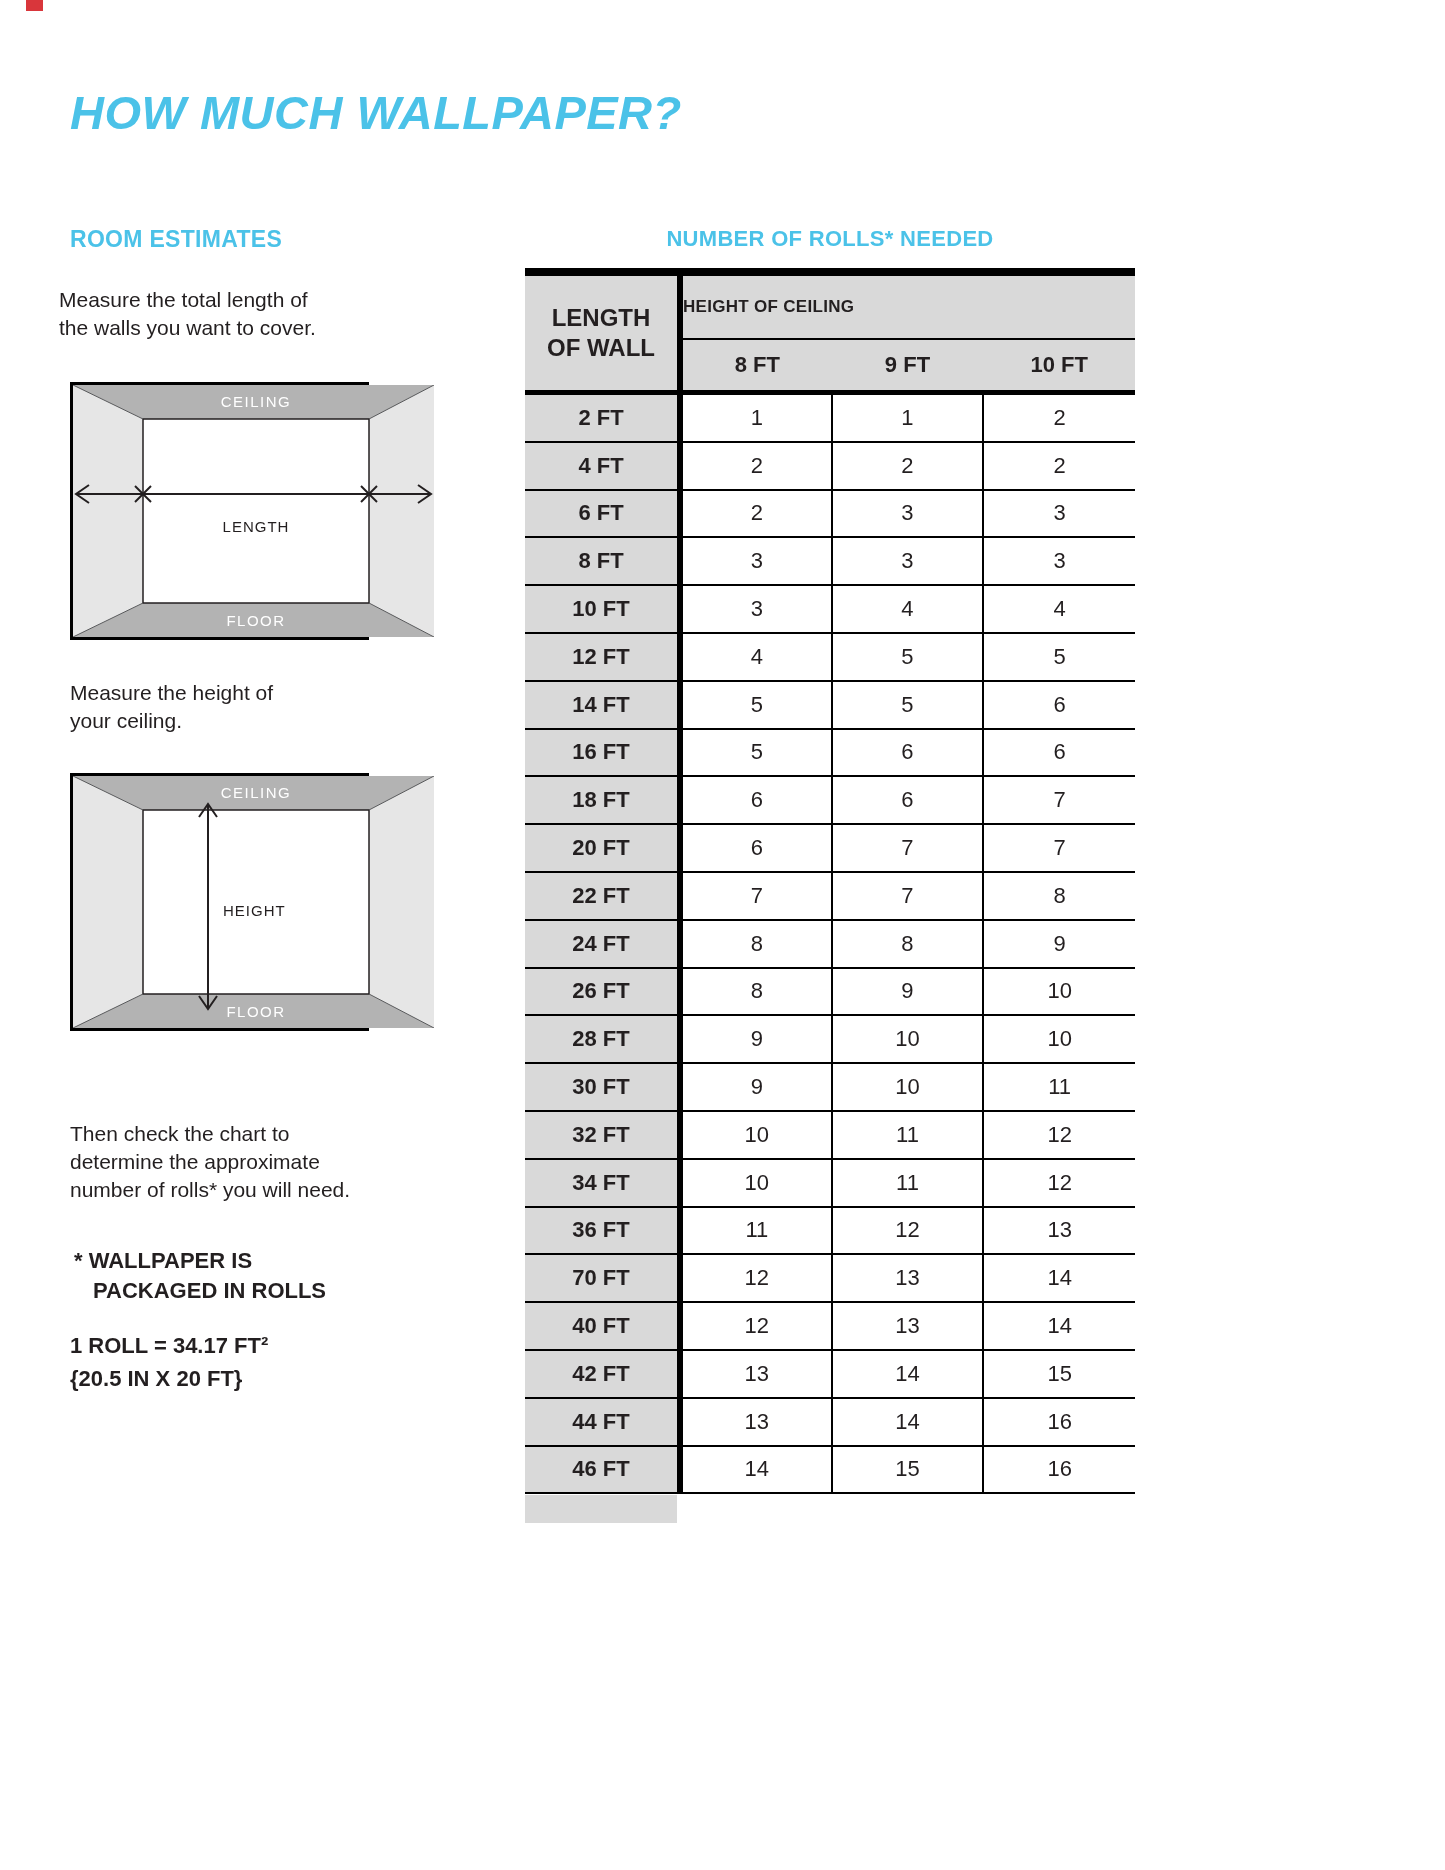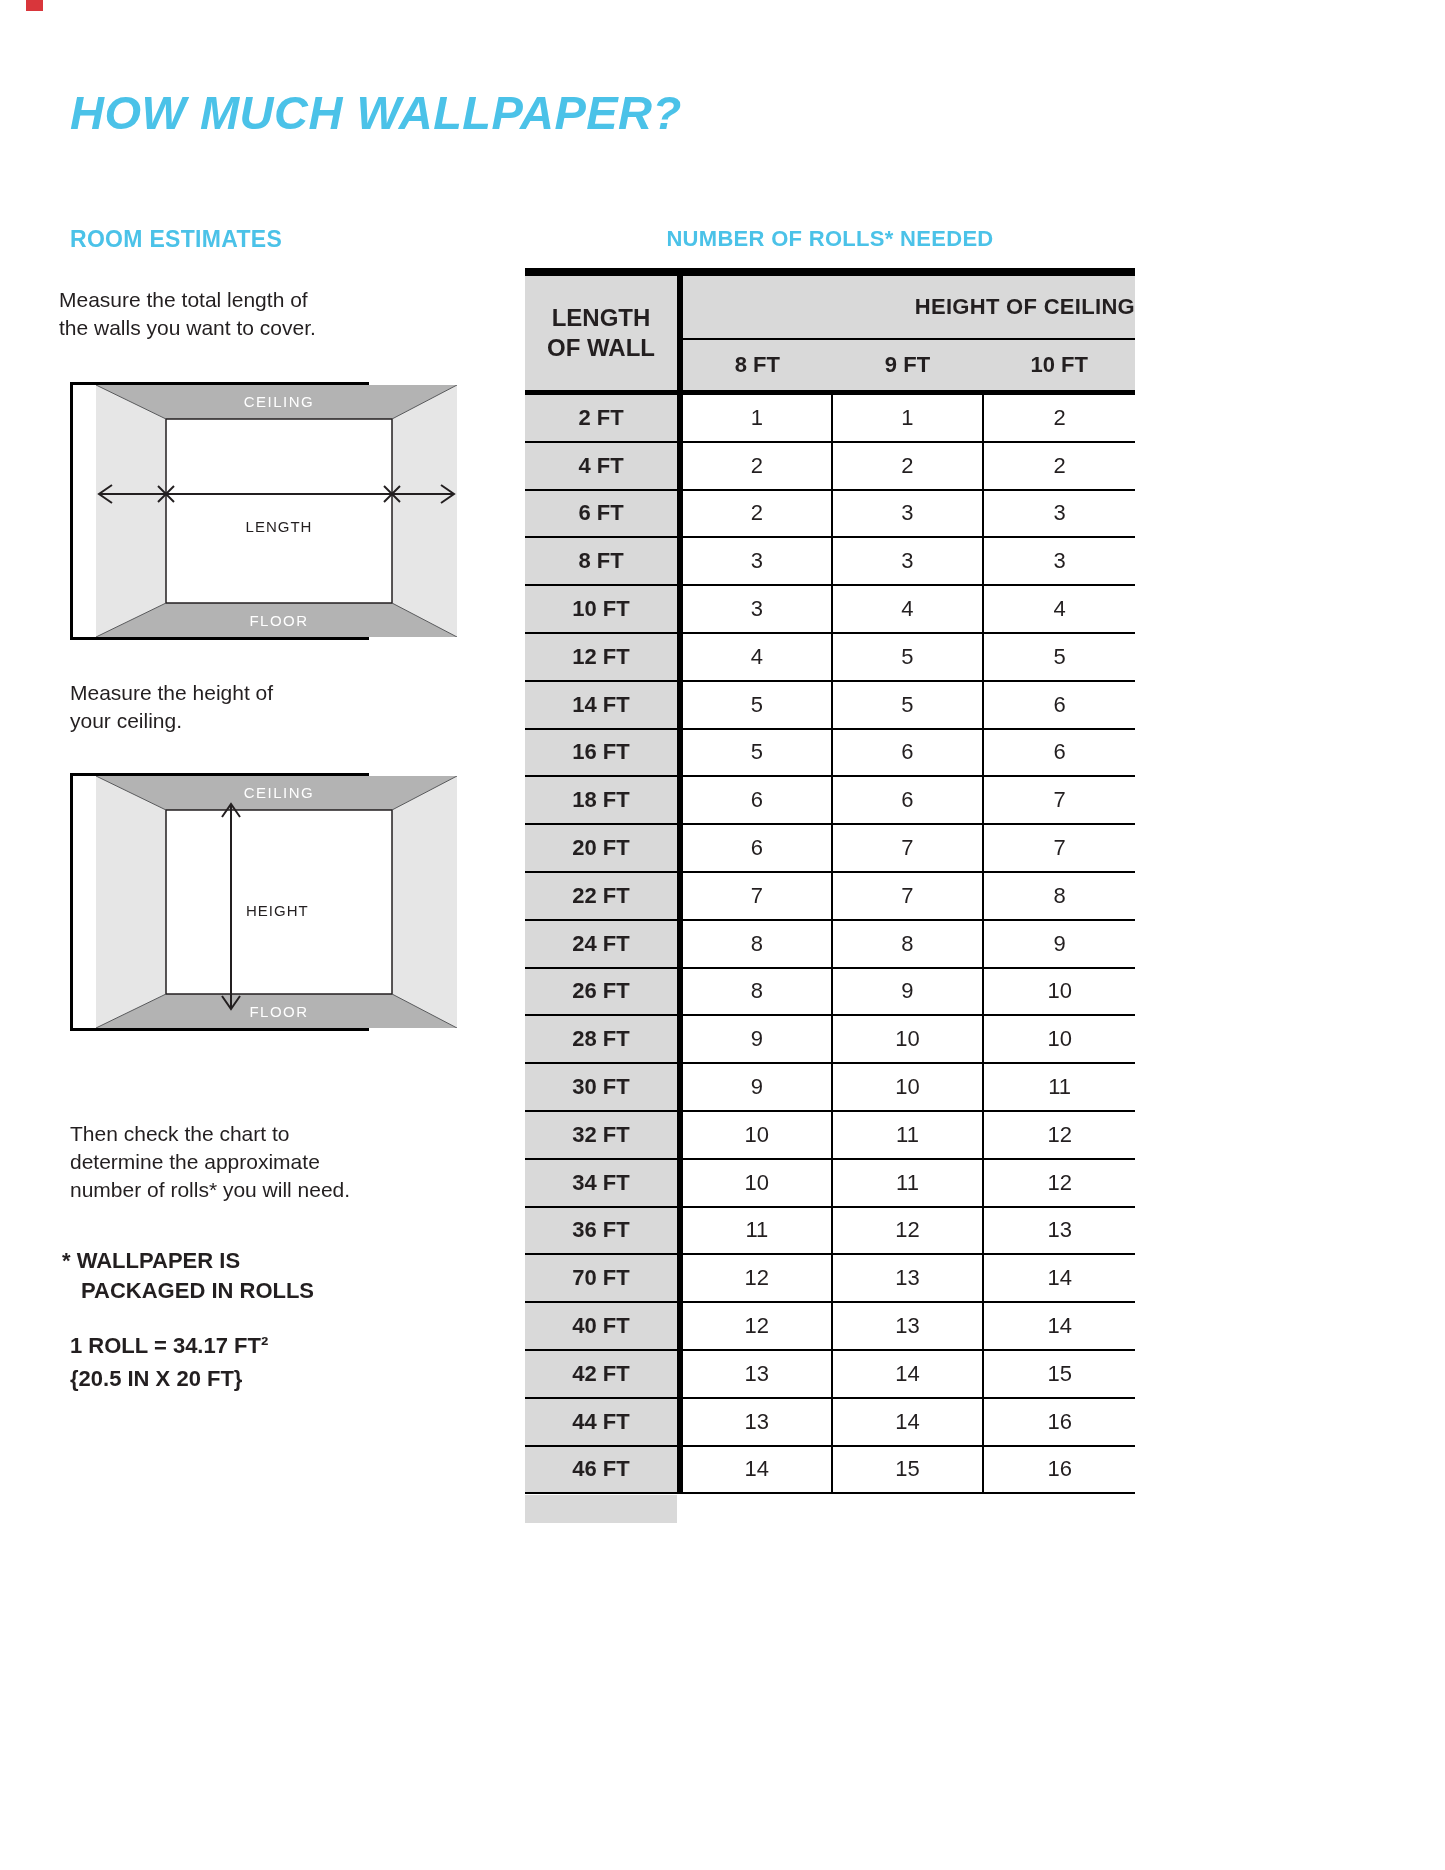--- a/index.html
+++ b/index.html
@@ -9,33 +9,33 @@
     font-family:"Liberation Sans",sans-serif;color:var(--ink);
   }
   .abs{position:absolute;}
   .corner-mark{left:26px;top:0;width:17px;height:11px;background:#d9363b;}
   .page-title{left:70px;top:54px;font-size:47px;font-weight:700;color:var(--accent);letter-spacing:.5px;white-space:nowrap;font-style:italic;}
   .section-heading{font-size:23px;font-weight:700;color:var(--accent);letter-spacing:.3px;white-space:nowrap;}
   .step-text{font-size:21px;line-height:28px;color:var(--ink);}
   .footnote{font-size:22px;font-weight:700;line-height:30px;}
   .footnote .indented{margin-left:19px;}
   .roll-info{font-size:22px;font-weight:700;line-height:33px;}
-  .room-diagram{width:299px;height:258px;border:3px solid #000;box-sizing:border-box;background:#fff;padding-left:23px;}
+  .room-diagram{width:299px;height:258px;border:3px solid #000;box-sizing:border-box;background:#fff;}
   .room-diagram svg{display:block;}
   svg text{font-family:"Liberation Sans",sans-serif;}
   .surface-label{fill:#ffffff;font-size:15px;letter-spacing:1.5px;text-anchor:middle;}
   .dim-label{fill:#231f20;font-size:15px;letter-spacing:1px;text-anchor:middle;}
   .dim-label-start{fill:#231f20;font-size:15px;letter-spacing:1px;text-anchor:start;}
   .table-heading{left:525px;top:226px;width:610px;text-align:center;font-size:22px;font-weight:700;color:var(--accent);letter-spacing:.3px;}
   table.rolls{border-collapse:collapse;width:610px;table-layout:fixed;border-top:8px solid #000;}
   table.rolls th,table.rolls td{padding:0;}
   .corner-cell{width:152px;background:var(--gray);border-right:6px solid #000;border-bottom:5px solid #000;
     font-size:24px;font-weight:700;line-height:30px;text-align:center;vertical-align:middle;}
-  .span-cell{background:var(--gray);border-bottom:2px solid #000;height:62px;font-size:22px;font-weight:700;
-    text-align:right;vertical-align:middle;letter-spacing:.3px;}
+  .span-cell{background:var(--gray);border-bottom:2px solid #000;height:62px;font-size:17px;font-weight:700;
+    text-align:left;vertical-align:middle;letter-spacing:.3px;}
   .col-header{background:var(--gray);border-bottom:5px solid #000;height:50px;font-size:22px;font-weight:700;
     text-align:center;vertical-align:middle;}
   .row-label{background:var(--gray);border-right:6px solid #000;border-bottom:2px solid #000;height:45.8px;
     font-size:22px;font-weight:700;text-align:center;vertical-align:middle;}
   td.roll-cell{border-bottom:2px solid #000;height:45.8px;text-align:center;vertical-align:middle;font-size:22px;background:#fff;}
   td.roll-cell + td.roll-cell{border-left:2px solid #000;}
   .gray-tail{left:525px;top:1495px;width:152px;height:28px;background:var(--gray);}
 </style>
 </head>
 <body>
@@ -107,21 +107,21 @@
     <text class="surface-label" x="183" y="241">FLOOR</text>
   </svg>
 </div>
 
 <div class="abs step-text" style="left:70px;top:1077px;margin-top:43px;">
   <div>Then check the chart to</div>
   <div>determine the approximate</div>
   <div>number of rolls* you will need.</div>
 </div>
 
-<div class="abs footnote" style="left:62px;top:1246px;">
+<div class="abs footnote" style="left:74px;top:1246px;">
   <div>* WALLPAPER IS</div>
   <div class="indented">PACKAGED IN ROLLS</div>
 </div>
 
 <div class="abs roll-info" style="left:70px;top:1329px;">
   <div>1 ROLL = 34.17 FT²</div>
   <div>{20.5 IN X 20 FT}</div>
 </div>
 
 <div class="abs table-heading">NUMBER OF ROLLS* NEEDED</div>

